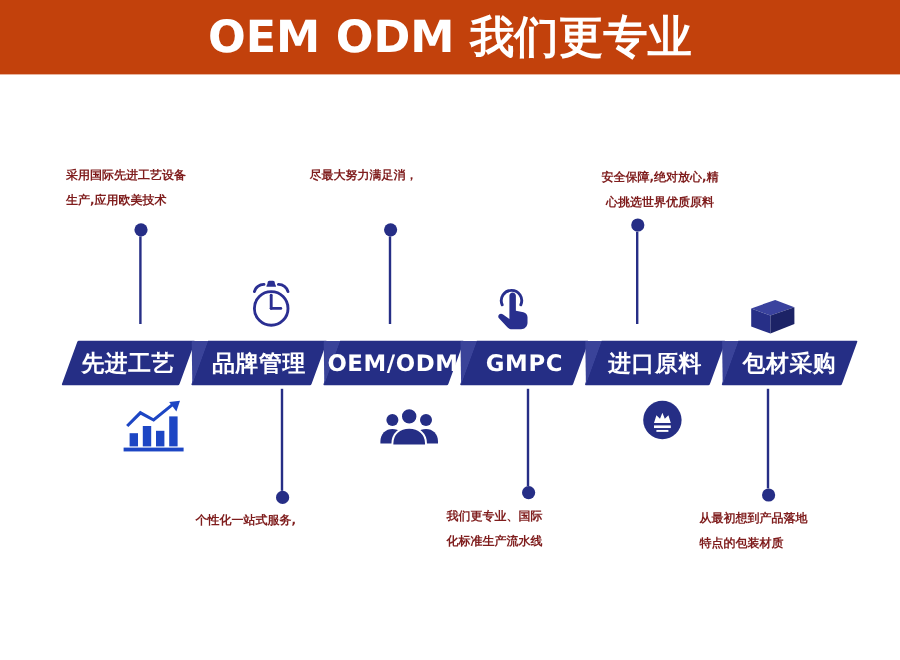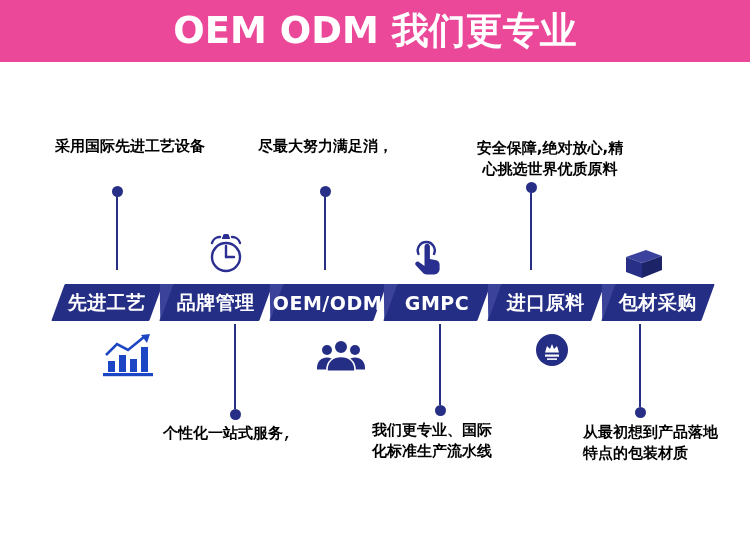--- a/index.html
+++ b/index.html
@@ -1,30 +1,30 @@
 <!DOCTYPE html>
 <html><head>
 <meta charset="utf-8">
 <style>
   html,body{margin:0;padding:0;background:#ffffff;}
   body{
     width:750px;height:550px;overflow:hidden;position:relative;
     font-family:"DejaVu Sans","Liberation Sans",sans-serif;
   }
   .header{
-    width:750px;height:62px;background:#ec4899;
+    width:750px;height:62px;background:#c2410c;
     display:flex;align-items:center;justify-content:center;
   }
   .header h1{
     margin:0;color:#ffffff;font-size:37px;font-weight:800;letter-spacing:0px;
   }
   .diagram{position:relative;width:750px;height:488px;}
 
   .note{
-    position:absolute;color:#000000;font-weight:700;font-size:15px;line-height:21px;
+    position:absolute;color:#7f1d1d;font-weight:700;font-size:10px;line-height:21px;
     white-space:nowrap;
   }
   .note span{display:block;}
   .note.center{text-align:center;}
 
   .pin{position:absolute;display:flex;flex-direction:column;align-items:center;width:12px;}
   .pin .dot{width:11px;height:11px;border-radius:50%;background:#262e86;}
   .pin .stick{width:2.5px;flex:1;background:#262e86;}
 
   .banner{
@@ -48,20 +48,21 @@
 <body>
 
 <div class="header">
   <h1>OEM ODM 我们更专业</h1>
 </div>
 
 <div class="diagram">
 
   <div class="note" style="left:55px;top:74px;">
     <span>采用国际先进工艺设备</span>
+    <span>生产,应用欧美技术</span>
   </div>
   <div class="note" style="left:258px;top:74px;">
     <span>尽最大努力满足消，</span>
   </div>
   <div class="note center" style="left:450px;top:76px;width:200px;">
     <span>安全保障,绝对放心,精</span>
     <span>心挑选世界优质原料</span>
   </div>
 
   <div class="pin" style="left:111px;top:124px;height:84px;">
@@ -155,21 +156,21 @@
   </div>
   <div class="pin" style="left:434px;top:262px;height:92px;">
     <div class="stick"></div>
     <div class="dot"></div>
   </div>
   <div class="pin" style="left:634px;top:262px;height:94px;">
     <div class="stick"></div>
     <div class="dot"></div>
   </div>
 
-  <div class="note" style="left:163px;top:362px;font-family:Liberation Mono, monospace;">
+  <div class="note" style="left:163px;top:362px;">
     <span>个性化一站式服务,</span>
   </div>
   <div class="note" style="left:372px;top:358px;">
     <span>我们更专业、国际</span>
     <span>化标准生产流水线</span>
   </div>
   <div class="note" style="left:583px;top:360px;">
     <span>从最初想到产品落地</span>
     <span>特点的包装材质</span>
   </div>

